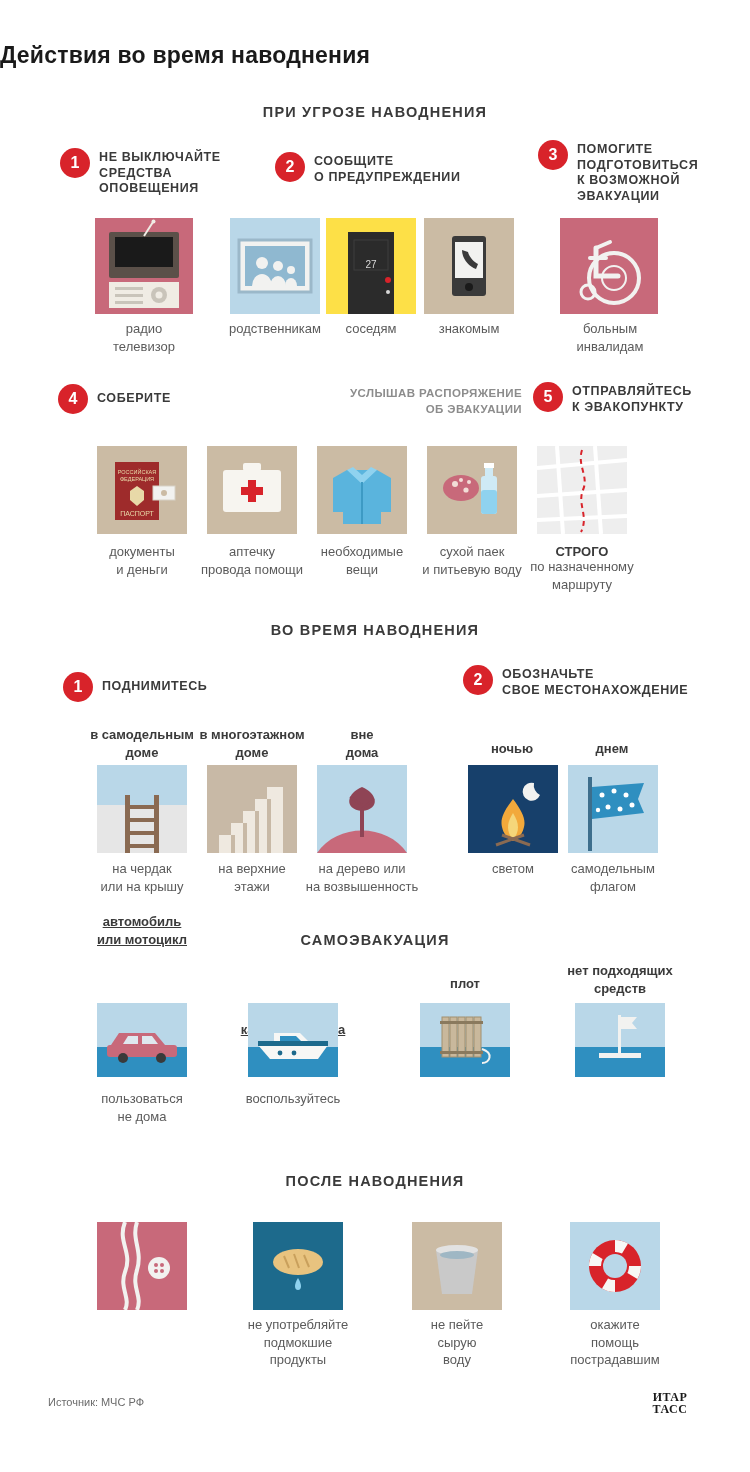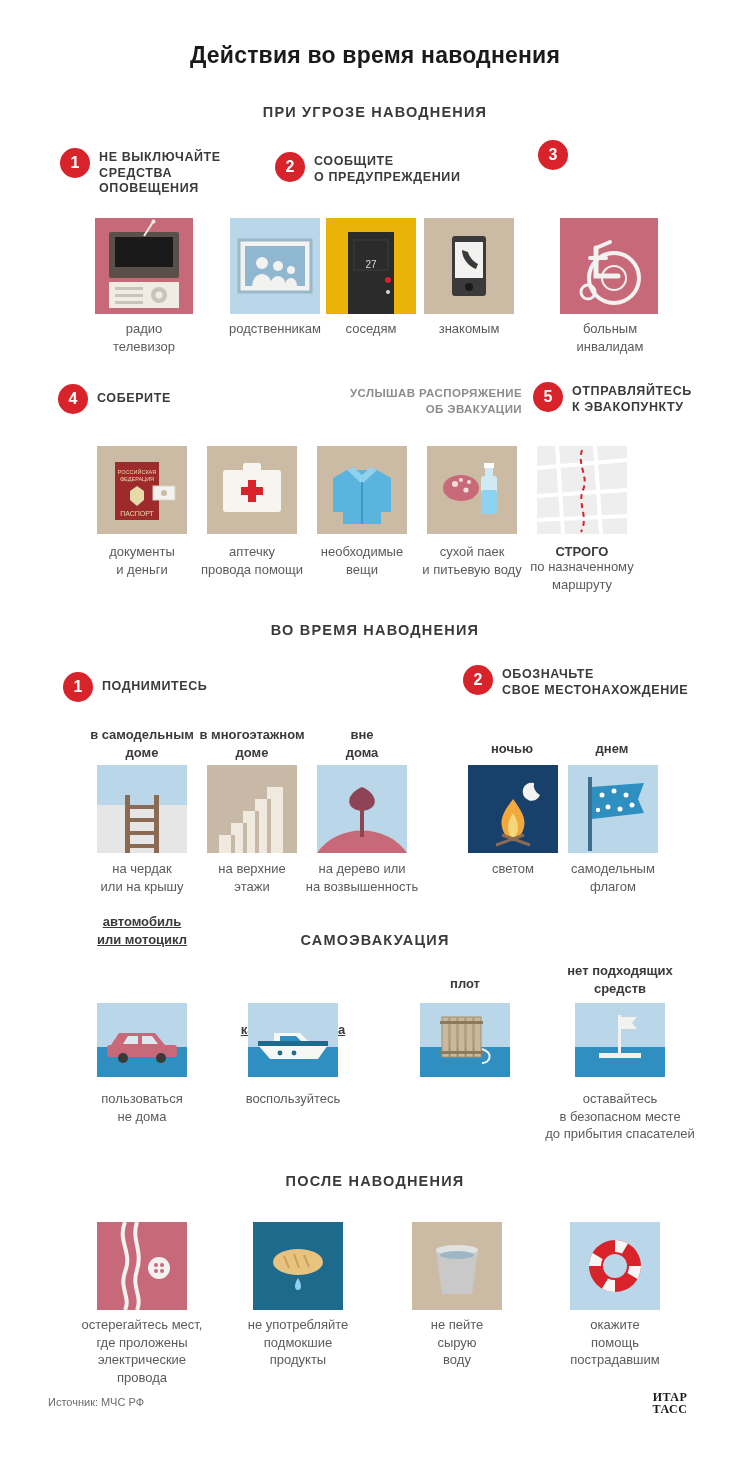--- a/index.html
+++ b/index.html
@@ -1,18 +1,18 @@
 <!DOCTYPE html>
 <html><head>
 <meta charset="utf-8">
 <style>
   html,body{margin:0;padding:0;background:#fff;}
   body{width:750px;height:1472px;font-family:"Liberation Sans",sans-serif;color:#4a4a4a;position:relative;overflow:hidden;}
   .page{width:750px;height:1472px;position:relative;background:#ffffff;}
-  .title{text-align:center;font-size:23px;font-weight:bold;color:#1a1a1a;padding-top:42px;letter-spacing:0.2px;}
+  .title{font-size:23px;font-weight:bold;color:#1a1a1a;padding-top:42px;letter-spacing:0.2px;}
   .section-head{text-align:center;font-size:14.5px;font-weight:bold;color:#3a3a3a;letter-spacing:1.2px;}
   .badge{width:30px;height:30px;border-radius:50%;background:#d8232a;color:#fff;font-weight:bold;font-size:16px;display:flex;align-items:center;justify-content:center;flex:none;}
   .step-label{font-size:12.5px;font-weight:bold;color:#3a3a3a;letter-spacing:0.6px;line-height:1.25;text-transform:uppercase;}
   .cap{font-size:13px;line-height:1.35;color:#5b5b5b;text-align:center;}
   .cap.b{font-weight:bold;color:#3a3a3a;}
   .tile{overflow:hidden;position:relative;}
   .abs{position:absolute;}
   .src{position:absolute;left:48px;top:1396px;font-size:11px;color:#6b6b6b;}
   .logo{position:absolute;right:48px;top:1386px;width:64px;height:34px;display:flex;align-items:center;justify-content:center;}
   .logo .ln{font-family:"Liberation Serif",serif;font-weight:bold;font-size:12px;line-height:1.0;color:#1a1a1a;text-align:center;letter-spacing:0.5px;}
@@ -35,20 +35,24 @@
   </div>
 
   <div class="grp" style="left:275px;top:152px;">
     <div class="badge">2</div>
     <div class="step-label" style="white-space:pre-line;width:150px;padding-top:2px;">СООБЩИТЕ
 О ПРЕДУПРЕЖДЕНИИ</div>
   </div>
 
   <div class="grp" style="left:538px;top:140px;">
     <div class="badge">3</div>
+    <div class="step-label" style="white-space:pre-line;width:130px;padding-top:2px;">ПОМОГИТЕ
+ПОДГОТОВИТЬСЯ
+К ВОЗМОЖНОЙ
+ЭВАКУАЦИИ</div>
   </div>
 
   <div class="tile abs" style="left:95px;top:218px;width:98px;height:96px;background:#c8697a;">
     <svg width="98" height="96" viewBox="0 0 98 96">
       <rect x="14" y="14" width="70" height="46" rx="2" fill="#5b5049"></rect>
       <rect x="20" y="19" width="58" height="30" fill="#1a1a1a"></rect>
       <rect x="47" y="49" width="3" height="10" fill="#5b5049"></rect>
       <rect x="14" y="64" width="70" height="26" fill="#f0ece4"></rect>
       <rect x="20" y="69" width="28" height="3" fill="#c9c4ba"></rect>
       <rect x="20" y="76" width="28" height="3" fill="#c9c4ba"></rect>
@@ -69,21 +73,21 @@
       <circle cx="32" cy="45" r="6" fill="#f2f2f0"></circle>
       <path d="M22 68 a10 12 0 0 1 20 0 z" fill="#f2f2f0"></path>
       <circle cx="48" cy="48" r="5" fill="#f2f2f0"></circle>
       <path d="M40 68 a8 10 0 0 1 16 0 z" fill="#f2f2f0"></path>
       <circle cx="61" cy="52" r="4" fill="#f2f2f0"></circle>
       <path d="M55 68 a6 8 0 0 1 12 0 z" fill="#f2f2f0"></path>
     </svg>
   </div>
   <div class="cap abs" style="left:215px;top:320px;width:120px;white-space:pre-line;">родственникам</div>
 
-  <div class="tile abs" style="left:326px;top:218px;width:90px;height:96px;background:#eab308;">
+  <div class="tile abs" style="left:326px;top:218px;width:90px;height:96px;background:#fde047;">
     <svg width="90" height="96" viewBox="0 0 90 96">
       <rect x="22" y="14" width="46" height="82" fill="#2b2b2b"></rect>
       <rect x="28" y="22" width="34" height="30" fill="#2b2b2b" stroke="#3e3e3e" stroke-width="1"></rect>
       <text x="45" y="50" font-family="Liberation Sans, sans-serif" font-size="10" fill="#d8d8d8" text-anchor="middle">27</text>
       <circle cx="62" cy="62" r="3" fill="#d8232a"></circle>
       <circle cx="62" cy="74" r="2" fill="#d8d8d8"></circle>
     </svg>
   </div>
   <div class="cap abs" style="left:326px;top:320px;width:90px;white-space:pre-line;">соседям</div>
 
@@ -355,41 +359,34 @@
 
   <div class="tile abs" style="left:575px;top:1003px;width:90px;height:74px;">
     <svg width="90" height="74" viewBox="0 0 90 74">
       <rect x="0" y="0" width="90" height="44" fill="#b9d7e8"></rect>
       <rect x="0" y="44" width="90" height="30" fill="#2f8fc0"></rect>
       <rect x="43" y="12" width="3" height="40" fill="#f2f2f0"></rect>
       <path d="M46 14 h16 l-5 6 l5 6 h-16 z" fill="#f2f2f0"></path>
       <rect x="24" y="50" width="42" height="5" fill="#f2f2f0"></rect>
     </svg>
   </div>
-  <div class="cap abs" style="left:535px;top:1090px;width:170px;white-space:pre-line;">оставайтесь
-в безопасном месте
-до прибытия спасателей</div>
 
   <div class="section-head abs" style="left:0;top:1173px;width:750px;">ПОСЛЕ НАВОДНЕНИЯ</div>
 
   <div class="tile abs" style="left:97px;top:1222px;width:90px;height:88px;background:#c8697a;">
     <svg width="90" height="88" viewBox="0 0 90 88">
       <path d="M28 0 C20 20 36 30 28 50 C22 66 34 76 28 88" stroke="#f2f2f0" stroke-width="4" fill="none"></path>
       <path d="M40 0 C34 18 46 28 40 48 C34 66 46 74 40 88" stroke="#f2f2f0" stroke-width="4" fill="none"></path>
       <circle cx="62" cy="46" r="11" fill="#f2f2f0"></circle>
       <circle cx="59" cy="43" r="2" fill="#c8697a"></circle>
       <circle cx="65" cy="43" r="2" fill="#c8697a"></circle>
       <circle cx="59" cy="49" r="2" fill="#c8697a"></circle>
       <circle cx="65" cy="49" r="2" fill="#c8697a"></circle>
     </svg>
   </div>
-  <div class="cap abs" style="left:62px;top:1316px;width:160px;white-space:pre-line;">остерегайтесь мест,
-где проложены
-электрические
-провода</div>
 
   <div class="tile abs" style="left:253px;top:1222px;width:90px;height:88px;background:#1d6a8c;">
     <svg width="90" height="88" viewBox="0 0 90 88">
       <ellipse cx="45" cy="40" rx="25" ry="13" fill="#e8c37f"></ellipse>
       <g stroke="#c9a05c" stroke-width="2">
         <line x1="31" y1="34" x2="36" y2="46"></line>
         <line x1="41" y1="32" x2="46" y2="46"></line>
         <line x1="51" y1="33" x2="56" y2="45"></line>
       </g>
       <path d="M45 56 C41 62 41 68 45 68 C49 68 49 62 45 56 z" fill="#8fd2ef"></path>

